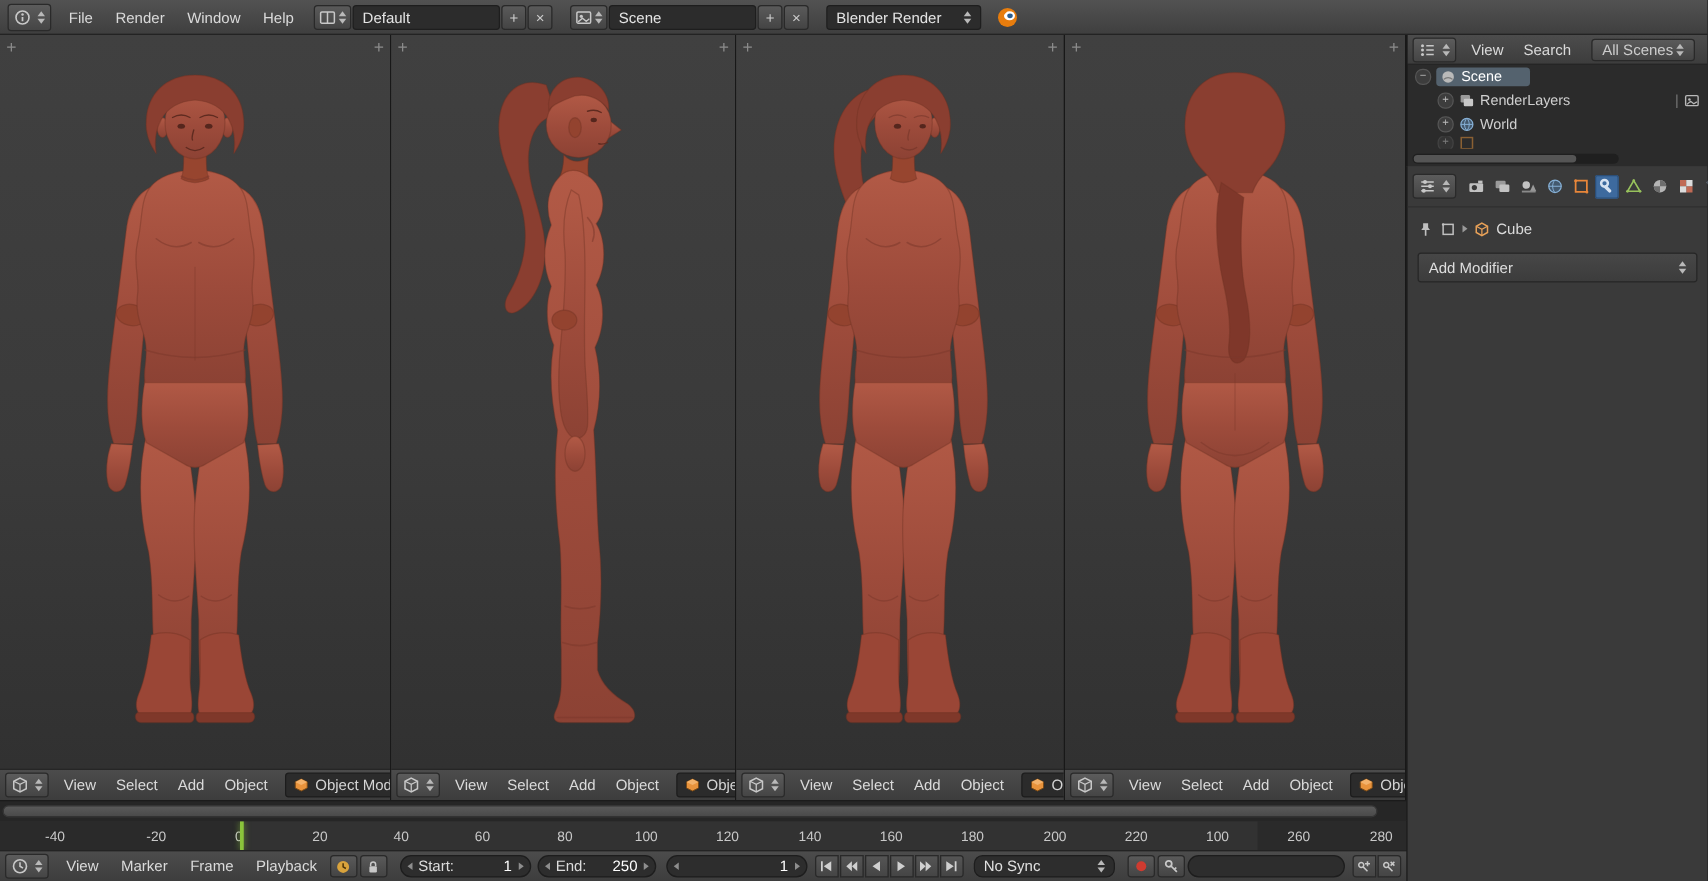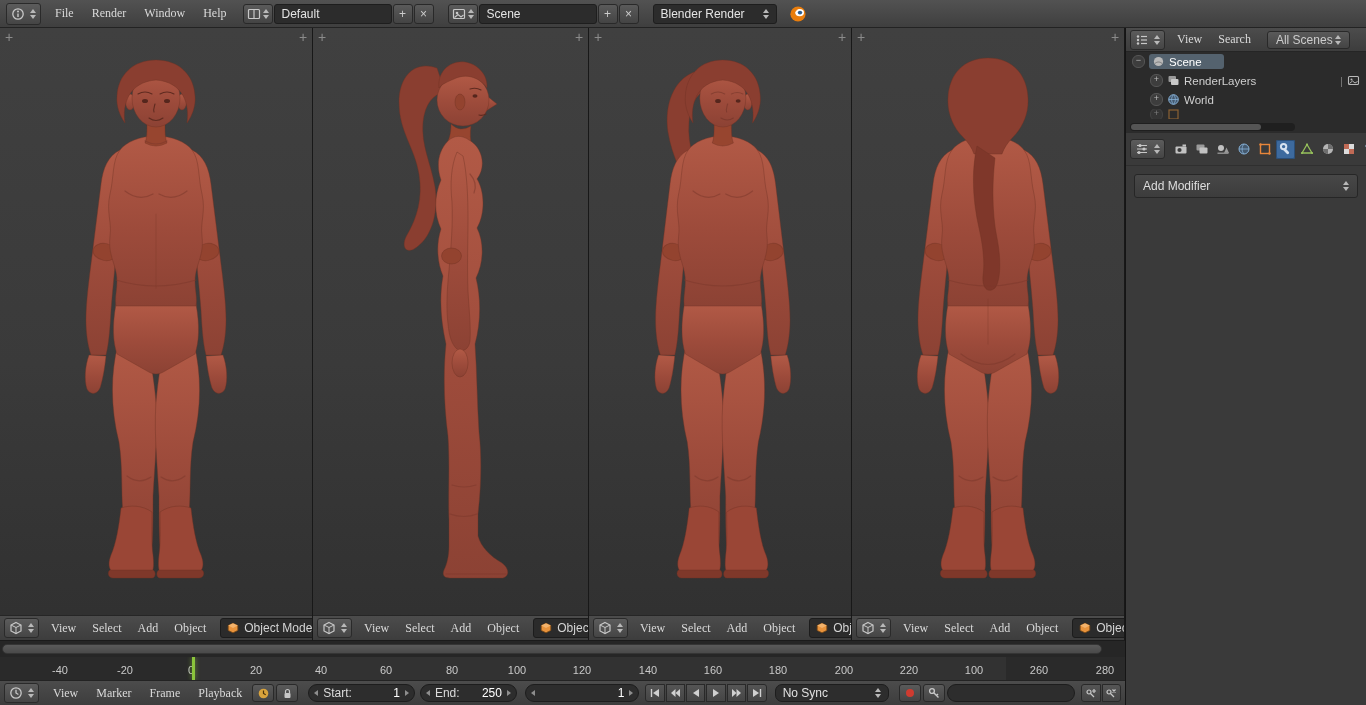--- a/index.html
+++ b/index.html
@@ -2,21 +2,21 @@
 <html><head>
 <meta charset="utf-8">
 <style>
   html,body{margin:0;padding:0;background:#222;}
   body{width:1366px;height:705px;overflow:hidden;font-family:"Liberation Sans","DejaVu Sans",sans-serif;font-size:12px;color:#d4d4d4;}
   #app{position:relative;width:1366px;height:705px;background:#333;}
   .abs{position:absolute;}
   
   .hbar{display:flex;align-items:center;box-sizing:border-box;white-space:nowrap;}
   .topbar{left:0;top:0;width:1366px;height:28px;background:linear-gradient(#525252,#3f3f3f);border-bottom:1px solid #232323;padding:0 6px;gap:2px;}
-  .menu{padding:0 8px;color:#dadada;cursor:default;font-family:Liberation Serif, serif;}
+  .menu{padding:0 8px;color:#dadada;cursor:default;}
   .ed-btn{display:flex;align-items:center;gap:3px;background:linear-gradient(#5c5c5c,#454545);border:1px solid #2a2a2a;border-radius:3px;height:20px;padding:0 4px;margin-right:4px;}
   .dd{display:inline-flex;flex-direction:column;gap:2px;margin-left:2px;}
   .dd i{display:block;width:0;height:0;border-left:3px solid transparent;border-right:3px solid transparent;}
   .dd .u{border-bottom:4px solid #b9b9b9;}
   .dd .d{border-top:4px solid #b9b9b9;}
   .field{display:flex;align-items:center;height:20px;background:#2c2c2c;border:1px solid #1e1e1e;border-radius:3px;color:#e4e4e4;padding:0 7px;box-sizing:border-box;text-align:right;}
   .sq-btn{min-width:20px;height:20px;background:linear-gradient(#5a5a5a,#444);border:1px solid #292929;border-radius:3px;display:flex;align-items:center;justify-content:center;color:#ccc;box-sizing:border-box;}
   .wgroup{display:flex;gap:1px;margin:0 6px;}
   .stats{color:#bcbcbc;font-size:11.5px;margin-left:10px;}
   
@@ -574,37 +574,53 @@
       <div class="ptab">
         <svg width="14" height="14" viewBox="0 0 14 14">
           <circle cx="4" cy="4" r="1.6" fill="#a9c6e8"></circle>
             <circle cx="10" cy="5" r="1.6" fill="#a9c6e8"></circle>
             <circle cx="6" cy="9.5" r="1.6" fill="#a9c6e8"></circle>
             <circle cx="11" cy="10.5" r="1.2" fill="#a9c6e8"></circle>
         </svg>
       </div>
 
     </div>
+    <div class="crumb">
+      <svg width="13" height="13" viewBox="0 0 13 13">
+        <path d="M4.5,1.5 h4 v3.5 l1.5,2 h-7 l1.5,-2 Z" fill="#c0c0c0"></path>
+          <path d="M6.5,7 V11.5" stroke="#c0c0c0" stroke-width="1.3"></path>
+      </svg>
+      <svg width="13" height="13" viewBox="0 0 13 13">
+        <rect x="2.5" y="2.5" width="8" height="8" fill="none" stroke="#c0c0c0" stroke-width="1.2"></rect>
+          <circle cx="2.5" cy="2.5" r="1" fill="#c0c0c0"></circle>
+      </svg>
+      <span class="crumb-sep"></span>
+      <svg width="13" height="13" viewBox="0 0 13 13">
+        <path d="M6.5,1.5 11,4 11,9 6.5,11.5 2,9 2,4Z" fill="none" stroke="#e8a158" stroke-width="1.2"></path>
+          <path d="M2,4 6.5,6.5 11,4 M6.5,6.5 V11.5" stroke="#e8a158" stroke-width="1" fill="none"></path>
+      </svg>
+      <span>Cube</span>
+    </div>
     <div class="add-mod">
       <span>Add Modifier</span>
       <span class="dd" style="margin-left:auto">
           <i class="u"></i>
           <i class="d"></i>
         </span>
     </div>
   </div>
 
   <div class="tl-scroll">
     <div class="h"></div>
   </div>
 
   <div class="ruler">
     <div class="dim" style="left:0;width:192px"></div>
     <div class="dim" style="left:1006px;width:119px"></div>
-    <span class="tick" style="left:60px">-40</span>
+    <span class="tick" style="left:44px">-40</span>
     <span class="tick" style="left:125px">-20</span>
     <span class="tick" style="left:191px">0</span>
     <span class="tick" style="left:256px">20</span>
     <span class="tick" style="left:321px">40</span>
     <span class="tick" style="left:386px">60</span>
     <span class="tick" style="left:452px">80</span>
     <span class="tick" style="left:517px">100</span>
     <span class="tick" style="left:582px">120</span>
     <span class="tick" style="left:648px">140</span>
     <span class="tick" style="left:713px">160</span>

